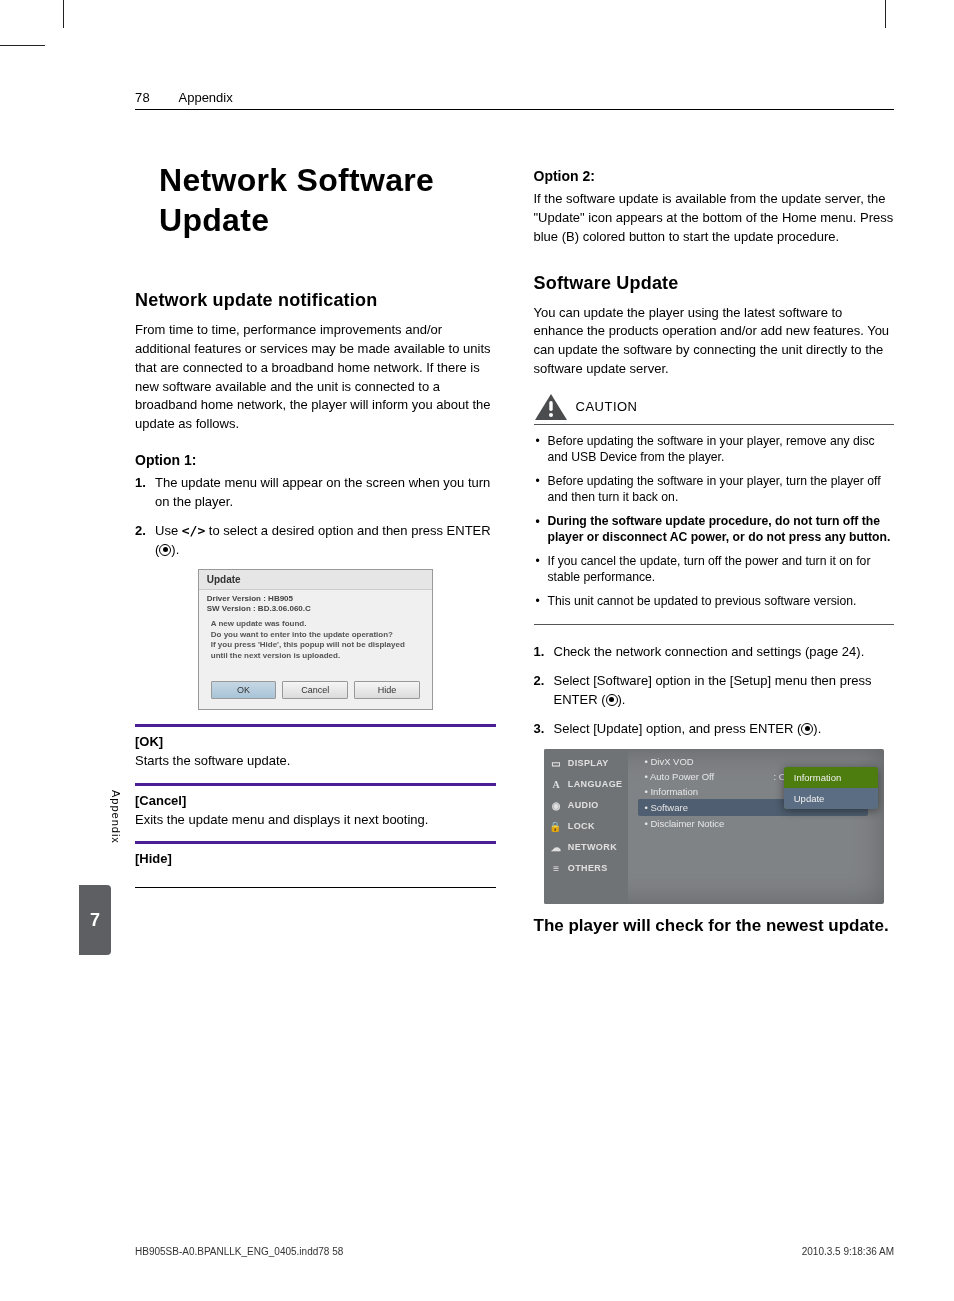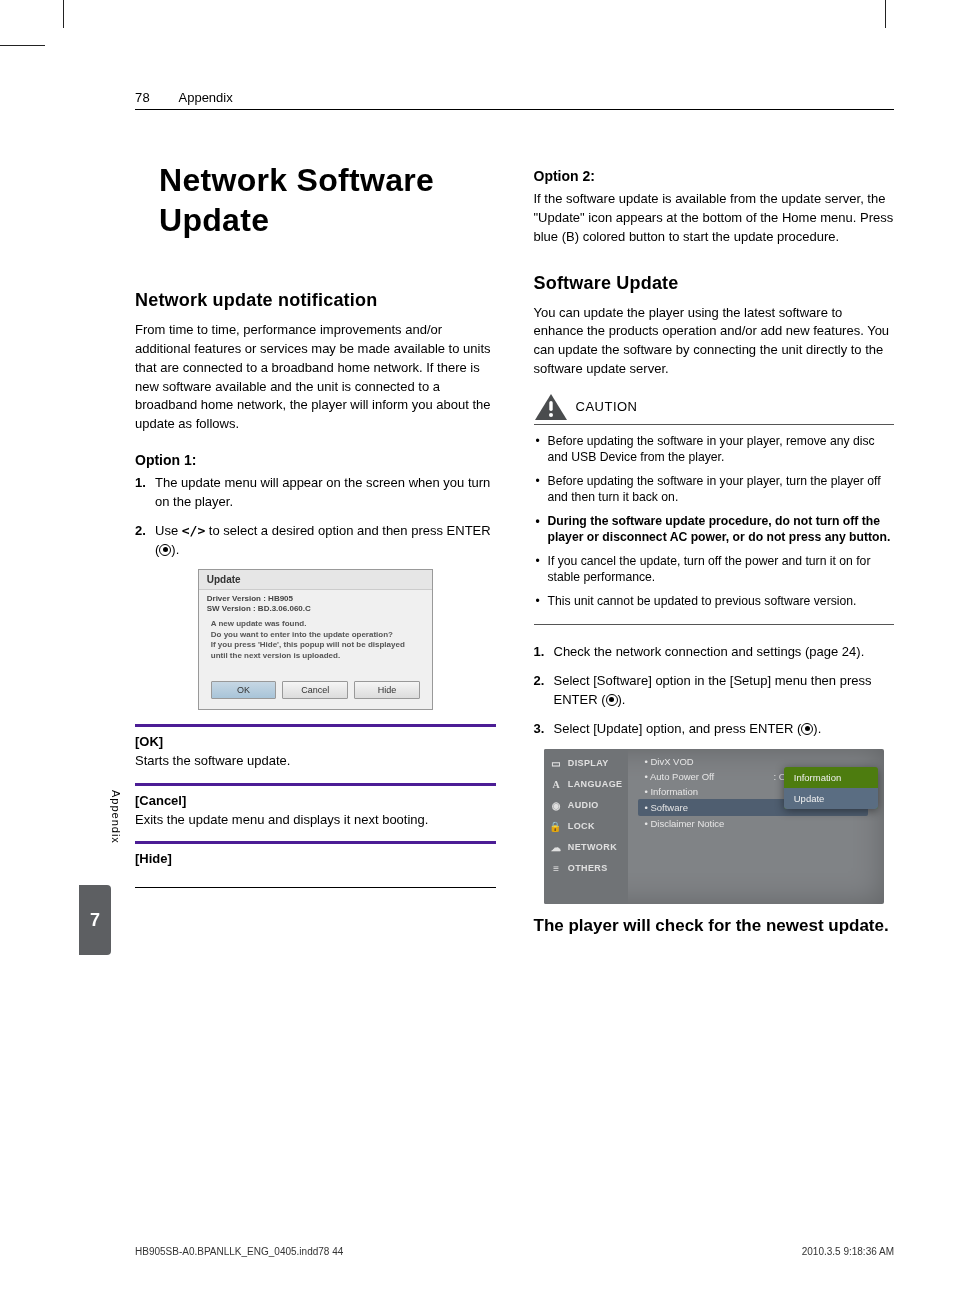--- a/index.html
+++ b/index.html
@@ -404,16 +404,16 @@
           <div class="pitem">Information</div>
           <div class="pitem sel">Update</div>
         </div>
       </div>
 
       <p class="caption">The player will check for the newest update.</p>
     </div>
   </div>
 
   <div class="footer">
-    <span>HB905SB-A0.BPANLLK_ENG_0405.indd78   44</span>
+    <span>HB905SB-A0.BPANLLK_ENG_0405.indd78   58</span>
     <span>2010.3.5   9:18:36 AM</span>
   </div>
 </div>
 
 </body></html>

